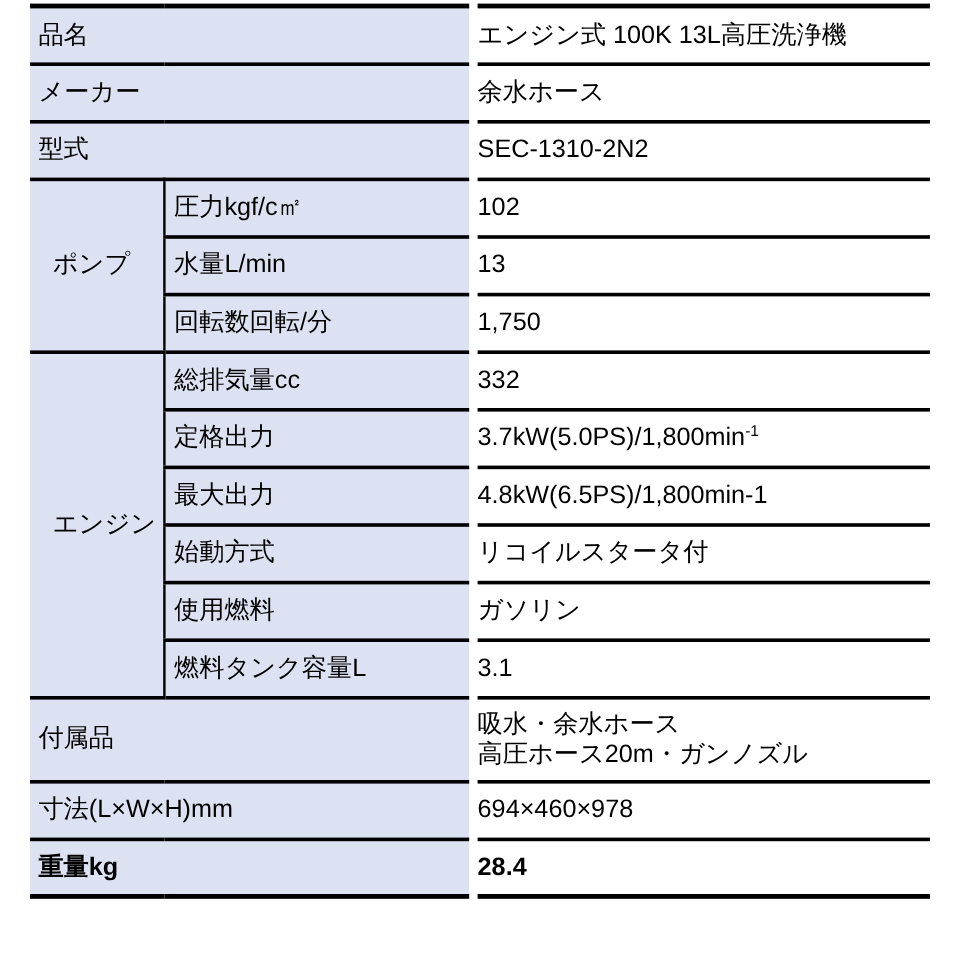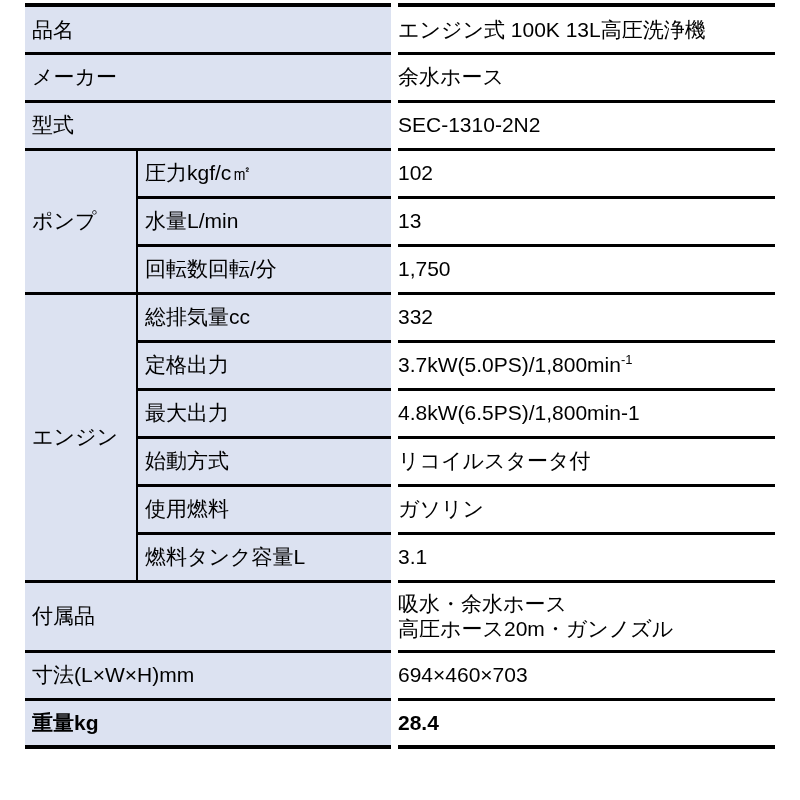--- a/index.html
+++ b/index.html
@@ -43,21 +43,21 @@
     background:#ffffff;
     border:none;
   }
   td.cell-sub{border-left:2px solid var(--border-color);}
   tr.row-first td.cell-label, tr.row-first td.cell-value{border-top:4px solid var(--border-color);}
   tr.row-last td.cell-label, tr.row-last td.cell-value{border-bottom:4px solid var(--border-color);font-weight:bold;}
   .label-flex{
     display:flex;justify-content:flex-start;align-items:center;
     padding:0 4px 0 7px;width:100%;
   }
-  .group-flex{display:flex;align-items:center;padding:0 0 0 7px;}
+  .group-flex{display:flex;align-items:center;padding:0 0 0 19px;}
   tr.row-tall td{height:70px;}
   .value-line{display:block;}
   sup.sup-unit{font-size:13px;line-height:0;vertical-align:super;}
 </style>
 </head>
 <body>
 
 <div class="page">
   <table class="spec">
     <colgroup>
@@ -217,21 +217,21 @@
       </tr>
 
       <tr>
         <td class="cell-label" colspan="2">
           <div class="label-flex">
             <span>寸法(L×W×H)</span>
             <span class="unit">mm</span>
           </div>
         </td>
         <td class="cell-gap"></td>
-        <td class="cell-value">694×460×703</td>
+        <td class="cell-value">694×460×978</td>
       </tr>
 
       <tr class="row-last">
         <td class="cell-label" colspan="2">
           <div class="label-flex">
             <span>重量</span>
             <span class="unit">kg</span>
           </div>
         </td>
         <td class="cell-gap"></td>

